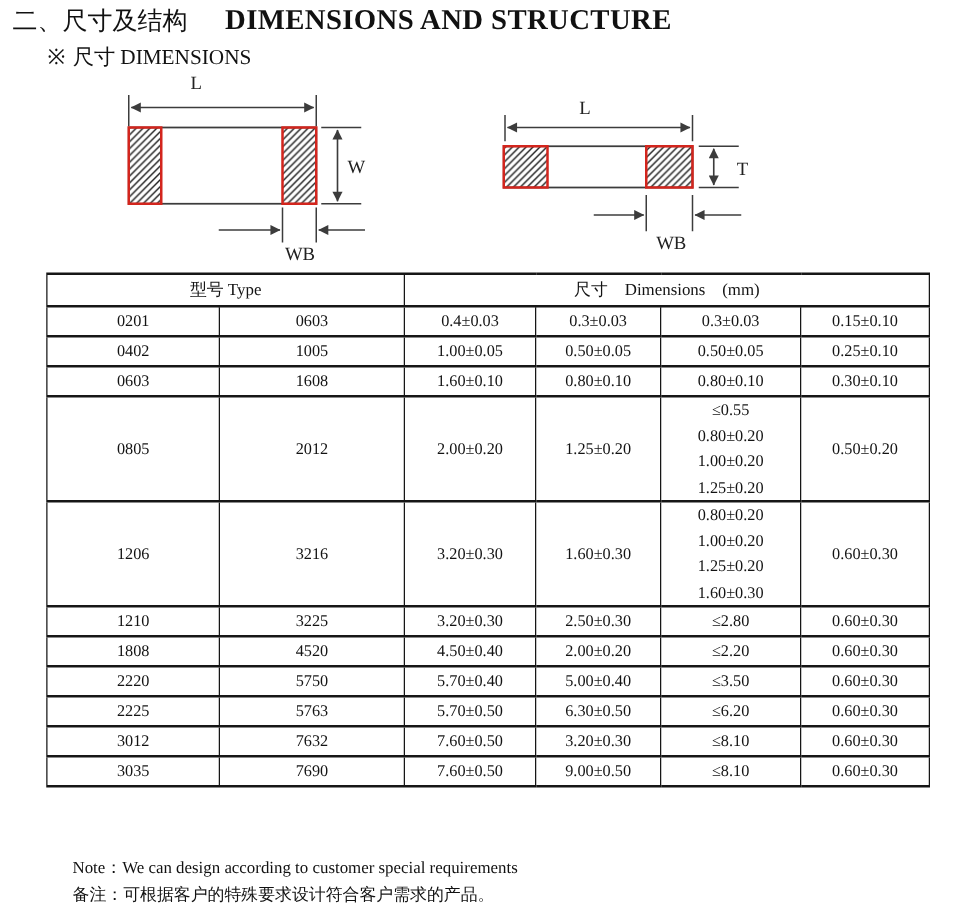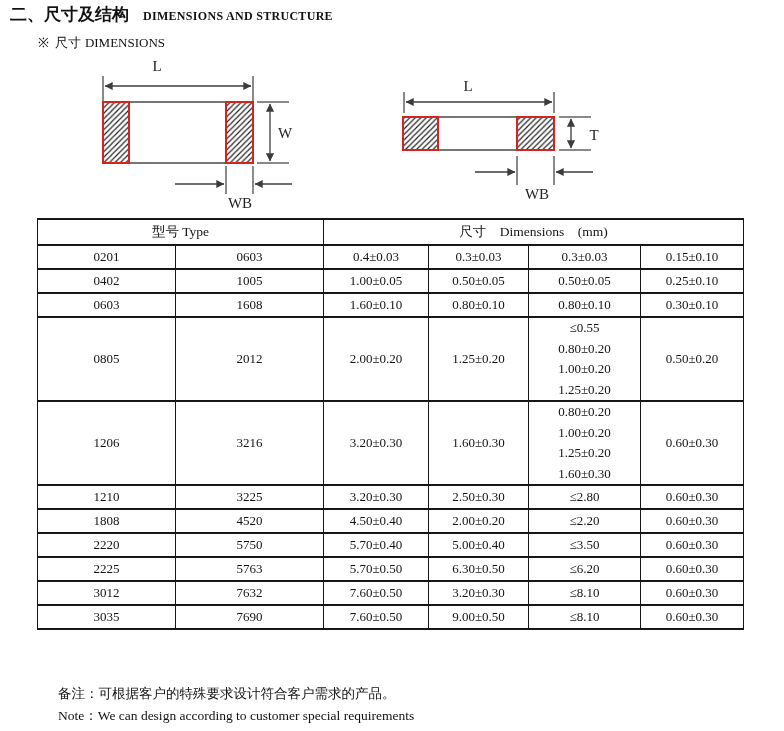--- a/index.html
+++ b/index.html
@@ -4,23 +4,23 @@
 <style>
   html,body{margin:0;padding:0;}
   body{
     width:784px;height:731px;background:#ffffff;position:relative;
     font-family:"Liberation Serif","DejaVu Serif",serif;color:#111111;
     overflow:hidden;
   }
   .abs{position:absolute;}
   
   .title-row{left:10px;top:3px;white-space:nowrap;}
-  .title-zh{font-family:"Liberation Sans","DejaVu Sans",sans-serif;font-weight:bold;font-size:17px;text-align:right;}
-  .title-en{font-family:"Liberation Serif","DejaVu Serif",serif;font-weight:bold;font-size:12px;margin-left:14px;letter-spacing:.3px;}
-  .subtitle{left:38px;top:33px;font-size:13px;white-space:nowrap;text-align:right;}
+  .title-zh{font-family:"Liberation Sans","DejaVu Sans",sans-serif;font-weight:normal;font-size:20px;text-align:right;}
+  .title-en{font-family:"Liberation Serif","DejaVu Serif",serif;font-weight:bold;font-size:23px;margin-left:30px;letter-spacing:.3px;}
+  .subtitle{left:38px;top:33px;font-size:17px;white-space:nowrap;text-align:right;}
   .subtitle .zh{margin:0 4px 0 6px;}
   
   svg text{font-family:"Liberation Serif","DejaVu Serif",serif;font-size:15px;fill:#222;}
   
   table.dims{
     left:37px;top:218px;width:706px;border-collapse:collapse;table-layout:fixed;
     font-size:13px;text-align:center;border-radius:18px;
   }
   table.dims th,table.dims td{
     border:1.7px solid #161616;border-top-width:2px;border-bottom-width:2px;
@@ -228,15 +228,15 @@
         <td class="cell">9.00±0.50</td>
         <td class="cell t-cell">
           <div>≤8.10</div>
         </td>
         <td class="cell">0.60±0.30</td>
       </tr>
     </tbody>
 </table>
 
 <div class="abs notes">
+  <div>Note：We can design according to customer special requirements</div>
   <div>备注：可根据客户的特殊要求设计符合客户需求的产品。</div>
-  <div>Note：We can design according to customer special requirements</div>
 </div>
 
 </body></html>

